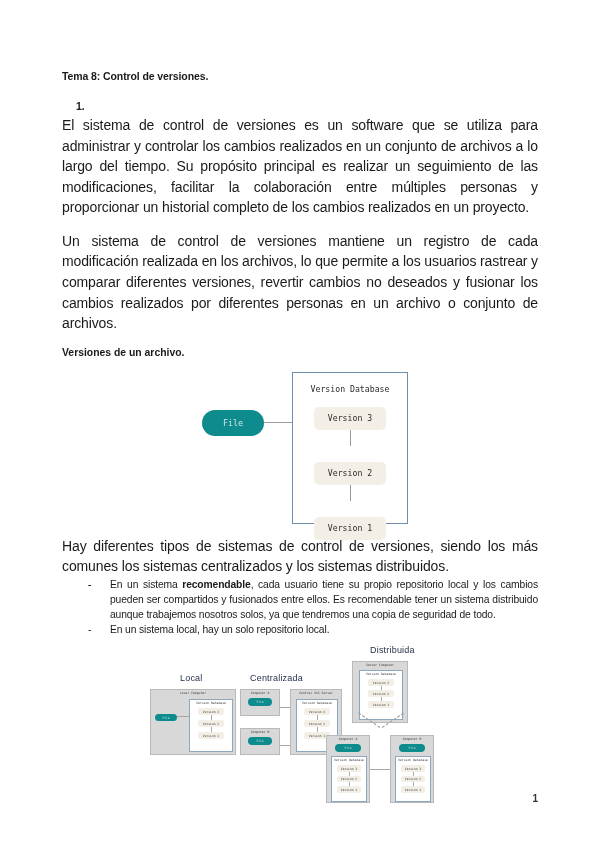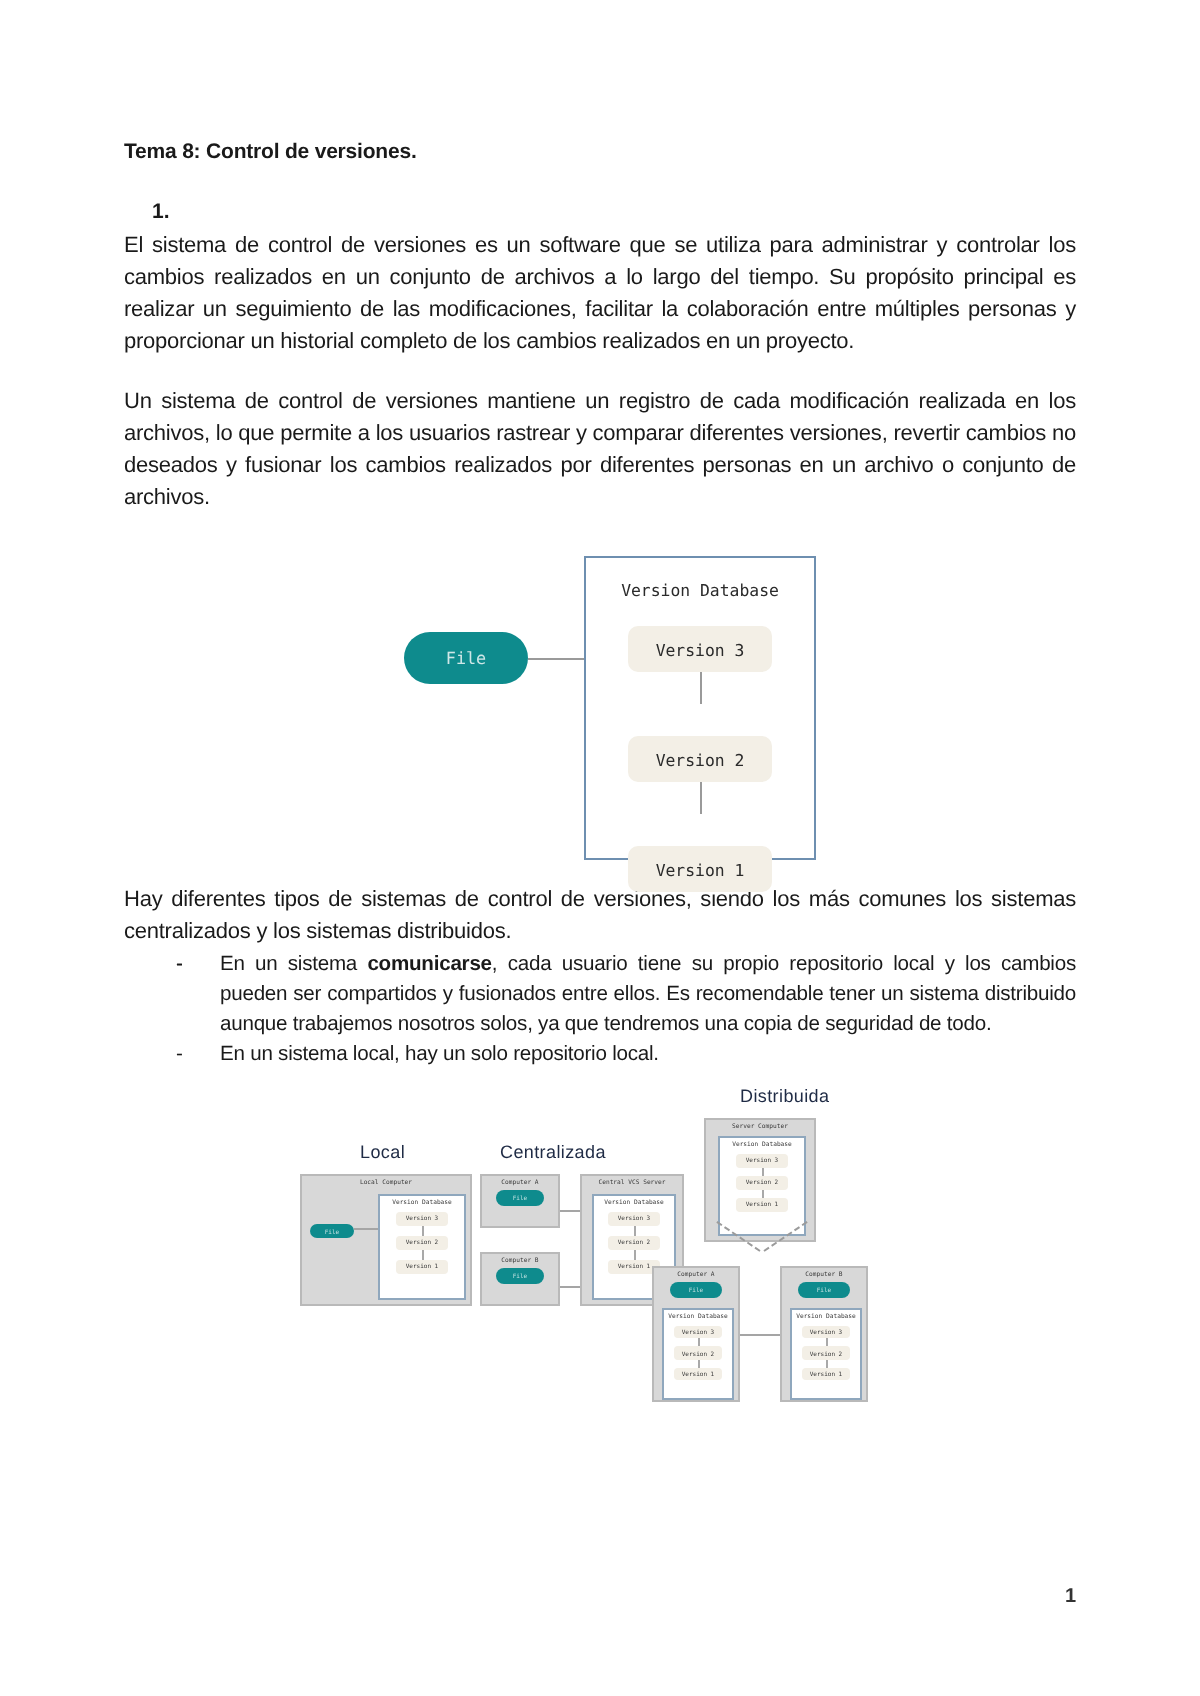--- a/index.html
+++ b/index.html
@@ -35,21 +35,21 @@
     display: flex;
     gap: 0;
   }
   .section-num {
     display: inline-block;
     width: 40px;
     padding-left: 14px;
     box-sizing: border-box;
   }
   p.body-text {
-    font-size: 11px;
+    font-size: 14px;
     line-height: 1.47;
     text-align: justify;
     margin: 0 0 13px 0;
     letter-spacing: -0.12px;
   }
   p.tight { margin-bottom: 0; }
   .sub-heading {
     font-weight: bold;
     font-size: 10.4px;
     margin: 0 0 4px 0;
@@ -228,20 +228,21 @@
 
   <div class="doc-title">Tema 8: Control de versiones.</div>
 
   <div class="section-heading">
     <span class="section-num">1.</span>
   </div>
 
   <p class="body-text">El sistema de control de versiones es un software que se utiliza para administrar y controlar los cambios realizados en un conjunto de archivos a lo largo del tiempo. Su propósito principal es realizar un seguimiento de las modificaciones, facilitar la colaboración entre múltiples personas y proporcionar un historial completo de los cambios realizados en un proyecto.</p>
   <p class="body-text">Un sistema de control de versiones mantiene un registro de cada modificación realizada en los archivos, lo que permite a los usuarios rastrear y comparar diferentes versiones, revertir cambios no deseados y fusionar los cambios realizados por diferentes personas en un archivo o conjunto de archivos.</p>
 
+  <div class="sub-heading">Versiones de un archivo.</div>
 
   <div class="fig1">
     <div class="file-pill">
       <span>File</span>
     </div>
     <div class="file-connector"></div>
     <div class="vdb-box">
       <div class="vdb-title">Version Database</div>
       <div class="vbox v3">Version 3</div>
       <div class="vlink"></div>
@@ -252,21 +253,21 @@
   </div>
 
   <p class="body-text tight">Hay diferentes tipos de sistemas de control de versiones, siendo los más comunes los sistemas centralizados y los sistemas distribuidos.</p>
 
   <ul class="bullets">
     <li>
       <span class="dash">-</span>
     </li>
     <li>
       <span class="dash">-</span>
-      <span>En un sistema </span><b>comunicarse</b><span>, cada usuario tiene su propio repositorio local y los cambios pueden ser compartidos y fusionados entre ellos. Es recomendable tener un sistema distribuido aunque trabajemos nosotros solos, ya que tendremos una copia de seguridad de todo.</span>
+      <span>En un sistema </span><b>recomendable</b><span>, cada usuario tiene su propio repositorio local y los cambios pueden ser compartidos y fusionados entre ellos. Es recomendable tener un sistema distribuido aunque trabajemos nosotros solos, ya que tendremos una copia de seguridad de todo.</span>
     </li>
     <li>
       <span class="dash">-</span>
       <span>En un sistema local, hay un solo repositorio local.</span>
     </li>
   </ul>
 
   <div class="fig2">
 
     <div class="fig-label" style="left:118px; top:28px;">Local</div>

